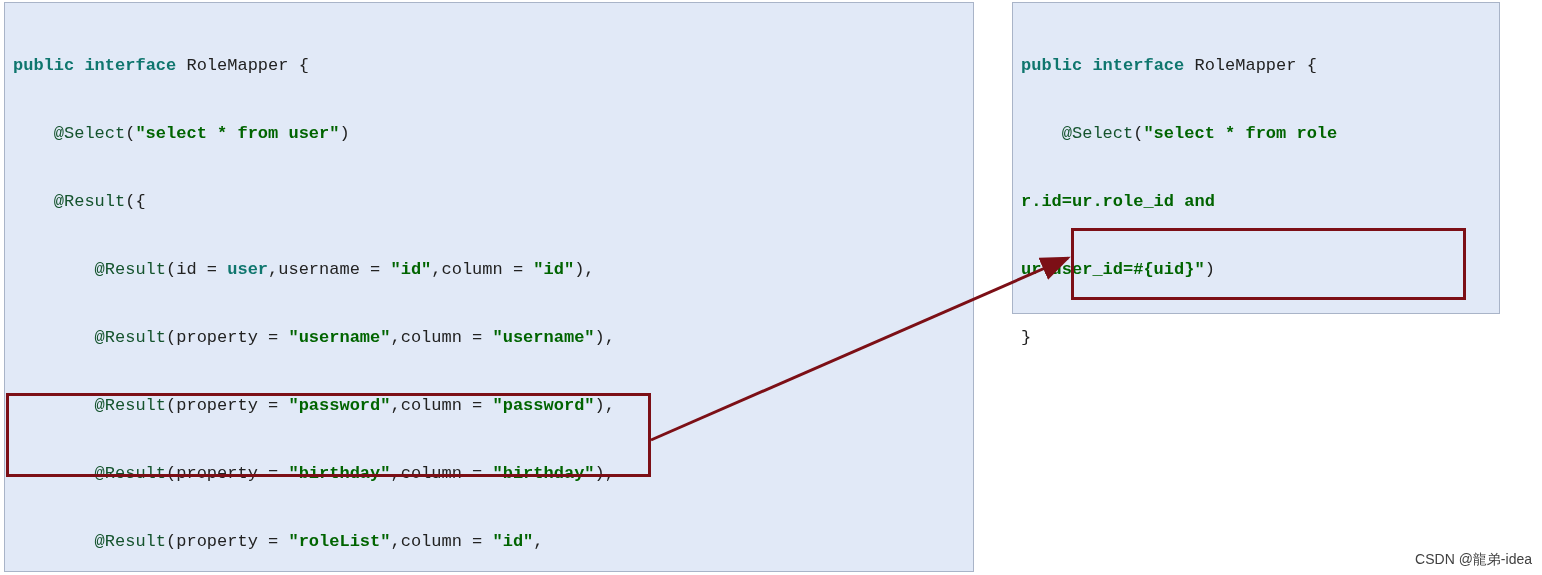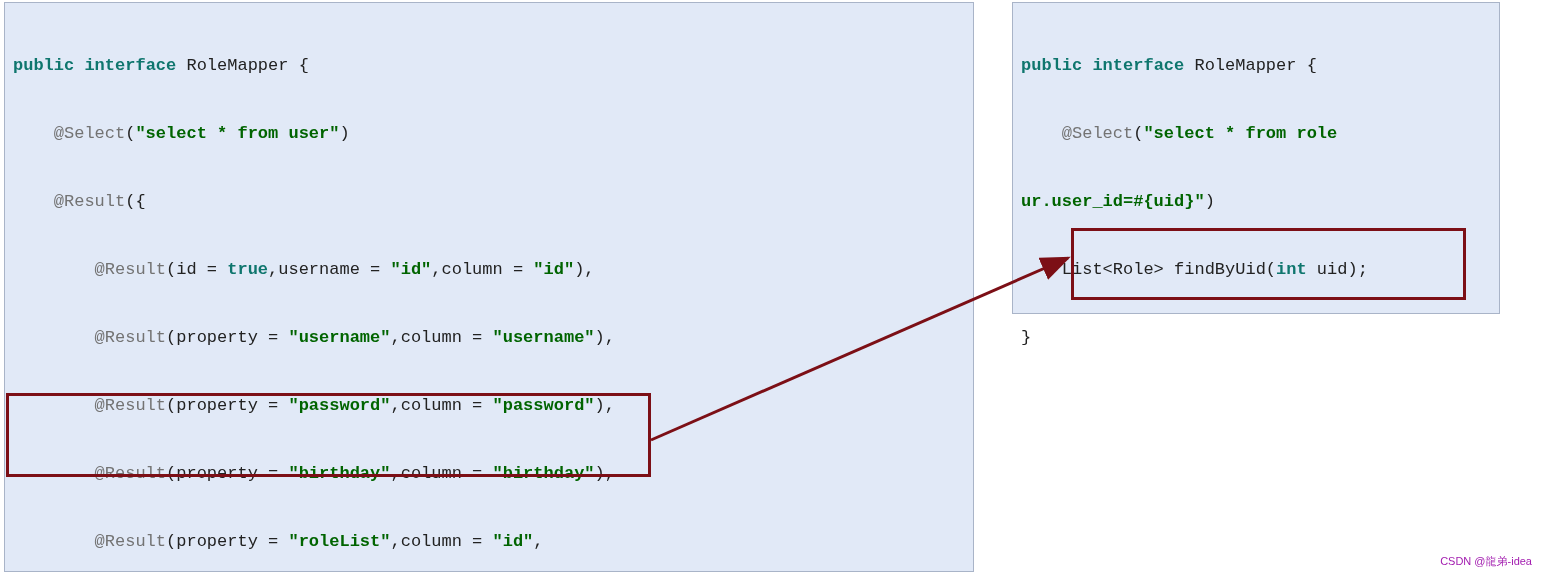--- a/index.html
+++ b/index.html
@@ -30,21 +30,21 @@
     height: 570px;
   }
   .right-panel {
     left: 1012px;
     top: 2px;
     width: 488px;
     height: 312px;
   }
   .kw { color: #0f766e; font-weight: bold; }
   .plain { color: #222; }
-  .ann { color: #737373; }
+  .ann { color: #14532d; }
   .str { color: #006400; font-weight: bold; }
   .highlight-box {
     position: absolute;
     border: 3px solid #7c0f16;
     background: transparent;
     pointer-events: none;
   }
   .box-left {
     left: 6px;
     top: 393px;
@@ -61,49 +61,49 @@
     position: absolute;
     left: 0; top: 0;
     width: 1542px;
     height: 575px;
     pointer-events: none;
   }
   .watermark {
     position: absolute;
     right: 10px;
     bottom: 6px;
-    color: #a21caf;
+    color: #404040;
     font-family: Arial, sans-serif;
-    font-size: 11px;
+    font-size: 14px;
   }
 </style>
 </head>
 <body>
 
 <div class="panel left-panel">
 <div><span class="kw">public</span> <span class="kw">interface</span><span class="plain"> RoleMapper {</span></div>
 <div><span class="ann">    @Select</span><span class="plain">(</span><span class="str">"select * from user"</span><span class="plain">)</span></div>
 <div><span class="ann">    @Result</span><span class="plain">({</span></div>
-<div><span class="ann">        @Result</span><span class="plain">(id = </span><span class="kw">true</span><span class="plain">,username = </span><span class="str">"id"</span><span class="plain">,column = </span><span class="str">"id"</span><span class="plain">),</span></div>
+<div><span class="ann">        @Result</span><span class="plain">(id = </span><span class="kw">user</span><span class="plain">,username = </span><span class="str">"id"</span><span class="plain">,column = </span><span class="str">"id"</span><span class="plain">),</span></div>
 <div><span class="ann">        @Result</span><span class="plain">(property = </span><span class="str">"username"</span><span class="plain">,column = </span><span class="str">"username"</span><span class="plain">),</span></div>
 <div><span class="ann">        @Result</span><span class="plain">(property = </span><span class="str">"password"</span><span class="plain">,column = </span><span class="str">"password"</span><span class="plain">),</span></div>
 <div><span class="ann">        @Result</span><span class="plain">(property = </span><span class="str">"birthday"</span><span class="plain">,column = </span><span class="str">"birthday"</span><span class="plain">),</span></div>
 <div><span class="ann">        @Result</span><span class="plain">(property = </span><span class="str">"roleList"</span><span class="plain">,column = </span><span class="str">"id"</span><span class="plain">,</span></div>
 
 
 
 
 
 </div>
 
 <div class="panel right-panel">
 <div><span class="kw">public</span> <span class="kw">interface</span><span class="plain"> RoleMapper {</span></div>
 <div><span class="ann">    @Select</span><span class="plain">(</span><span class="str">"select * from role </span></div>
+<div><span class="str">r.id=ur.role_id and </span></div>
 <div><span class="str">ur.user_id=#{uid}"</span><span class="plain">)</span></div>
-<div><span class="plain">    List&lt;Role&gt; findByUid(</span><span class="kw">int</span><span class="plain"> uid);</span></div>
 <div><span class="plain">}</span></div>
 </div>
 
 <div class="highlight-box box-left"></div>
 <div class="highlight-box box-right"></div>
 
 <svg class="arrow-svg">
   <defs>
     <marker id="arrowhead" markerWidth="10" markerHeight="8" refX="9" refY="4" orient="auto">
       <polygon points="0 0, 10 4, 0 8" fill="#7c0f16"></polygon>

